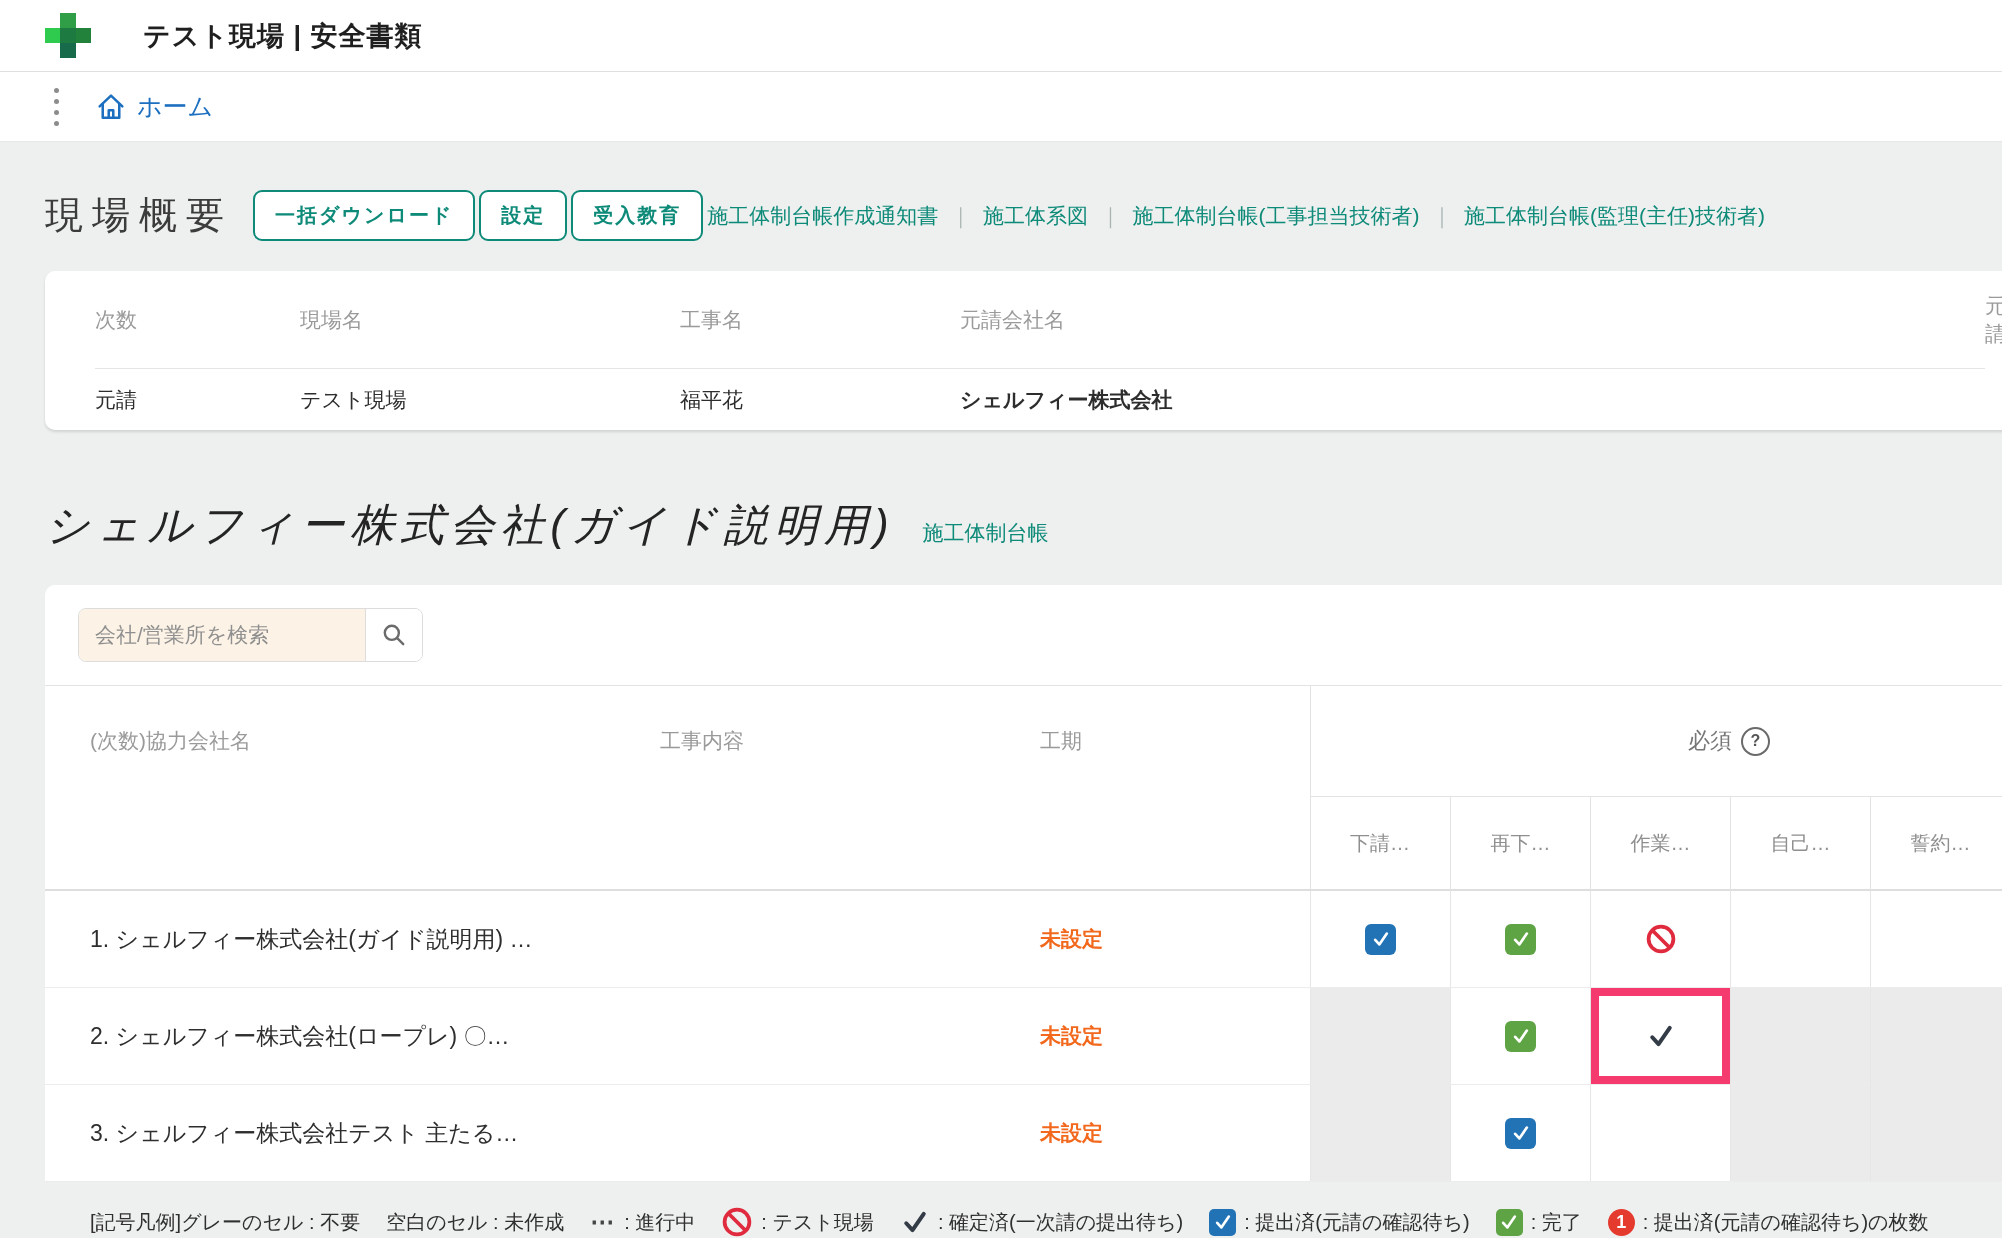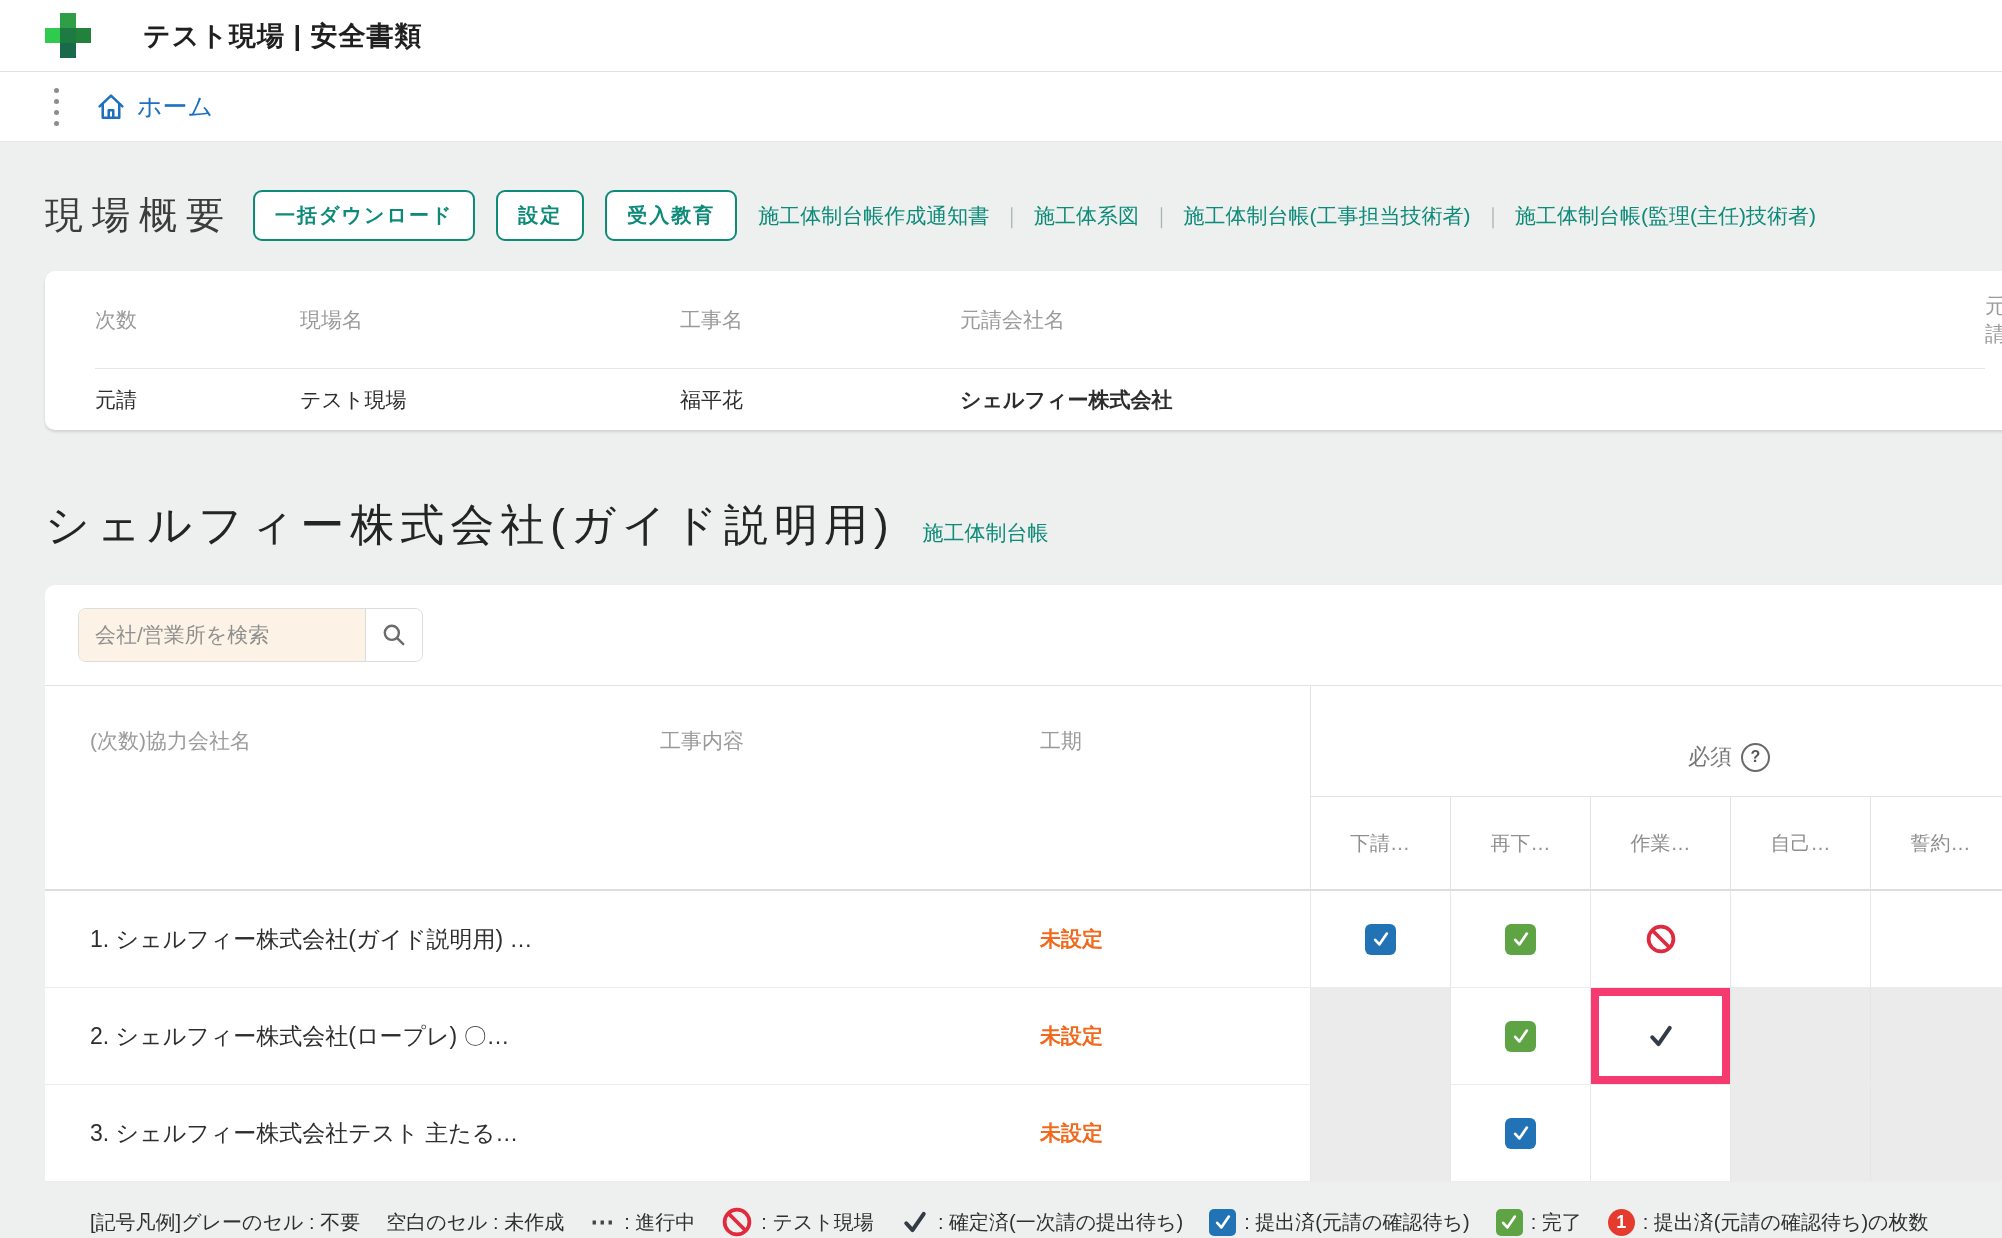--- a/index.html
+++ b/index.html
@@ -25,56 +25,56 @@
   .kebab i{width:5px;height:5px;border-radius:50%;background:#8c8c8c;}
   .home{display:flex;align-items:center;gap:10px;margin-left:36px;color:#1d6fc0;
         font-size:25px;text-decoration:none;cursor:pointer;}
 
   
   main{padding-left:45px;}
   .overview-row{display:flex;align-items:center;margin-top:48px;white-space:nowrap;}
   h1.page-title{margin:0 20px 0 0;font-size:38px;font-weight:500;color:#3c3c3c;letter-spacing:9px;}
   .tealbtn{background:#fff;border:2px solid #0e8a79;border-radius:9px;color:#0e8a79;
            font-family:inherit;font-size:20px;font-weight:bold;letter-spacing:2px;
-           padding:10px 20px;margin-right:21px;cursor:pointer;}
+           padding:10px 20px;margin-right:4px;cursor:pointer;}
   .doc-links{font-size:21px;color:#0e8a79;display:flex;align-items:center;white-space:nowrap;}
   .doc-links a{color:#0e8a79;text-decoration:none;cursor:pointer;}
   .doc-links .sep{color:#a8b4b2;padding:0 12px;}
 
   
   .card{background:#fff;border-radius:10px;box-shadow:0 2px 3px rgba(0,0,0,.12);}
   .card1{width:1990px;margin-top:30px;padding:0 50px;box-sizing:border-box;}
   .grid1{display:grid;grid-template-columns:205px 380px 280px 1025px 1fr;align-items:center;}
   .grid1.head{height:97px;color:#9a9a9a;font-size:21px;}
   .grid1.vals{height:61px;border-top:1px solid #e5e5e5;font-size:21px;color:#2d2d2d;}
   .grid1 .bold{font-weight:bold;}
 
   
   .company-title-row{display:flex;align-items:baseline;margin-top:66px;}
-  h2.company-title{margin:0;font-size:44px;font-weight:500;color:#242424;letter-spacing:6px;}
+  h2.company-title{margin:0;font-size:44px;font-weight:500;color:#242424;letter-spacing:6px;font-style:italic;}
   .tbl-link{margin-left:28px;font-size:21px;color:#0e8a79;text-decoration:none;cursor:pointer;}
 
   .card2{width:1970px;margin-top:30px;border-radius:10px 10px 0 0;box-shadow:none;}
   .search-row{height:100px;display:flex;align-items:center;padding-left:33px;}
   .search-group{display:flex;width:345px;height:54px;border:1px solid #dcdcdc;border-radius:8px;
                 overflow:hidden;background:#fff;box-sizing:border-box;}
   .search-group input{flex:1;min-width:0;border:none;outline:none;background:#fcf3e6;
                       font-family:inherit;font-size:21px;color:#555;padding:0 16px;}
   .search-group input::placeholder{color:#8f8f8f;}
   .search-btn{width:57px;background:#fff;border:none;border-left:1px solid #dcdcdc;
               display:flex;align-items:center;justify-content:center;cursor:pointer;}
 
   
   .doc-table{border-top:1px solid #e3e3e3;position:relative;}
   .thead{position:relative;height:203px;border-bottom:2px solid #dedede;}
   .thead .divider{position:absolute;left:1265px;top:0;bottom:0;border-left:1px solid #e3e3e3;}
   .thead .hlabel{position:absolute;top:0;height:110px;display:flex;align-items:center;
                  color:#9a9a9a;font-size:21px;}
   .hl-company{left:45px;} .hl-work{left:615px;} .hl-period{left:995px;}
-  .req-group{position:absolute;left:1684px;top:16px;height:110px;transform:translateX(-50%);
+  .req-group{position:absolute;left:1684px;top:0;height:110px;transform:translateX(-50%);
              display:flex;align-items:center;gap:9px;color:#777;font-size:22px;}
   .help{width:25px;height:25px;border:2px solid #6a6a6a;border-radius:50%;display:flex;
         align-items:center;justify-content:center;font-size:16px;font-weight:bold;color:#555;cursor:pointer;}
   .subcols{position:absolute;left:1265px;top:110px;height:93px;display:grid;
            grid-template-columns:repeat(5,140px);border-top:1px solid #e3e3e3;}
   .subcols span{border-left:1px solid #e3e3e3;display:flex;align-items:center;justify-content:center;
                 color:#8f8f8f;font-size:20px;}
   .subcols span:first-child{border-left:none;}
 
   .trow{position:relative;height:96px;border-bottom:1px solid #ececec;}

